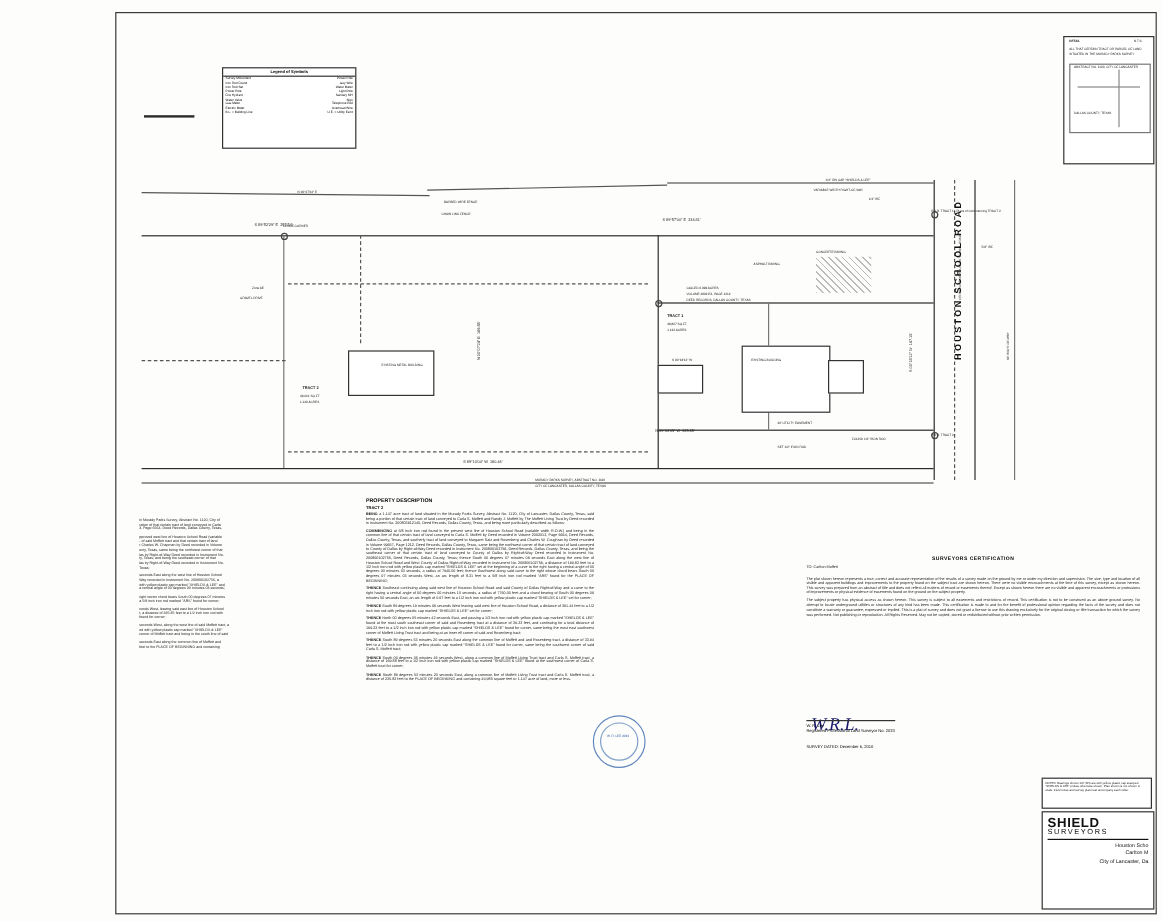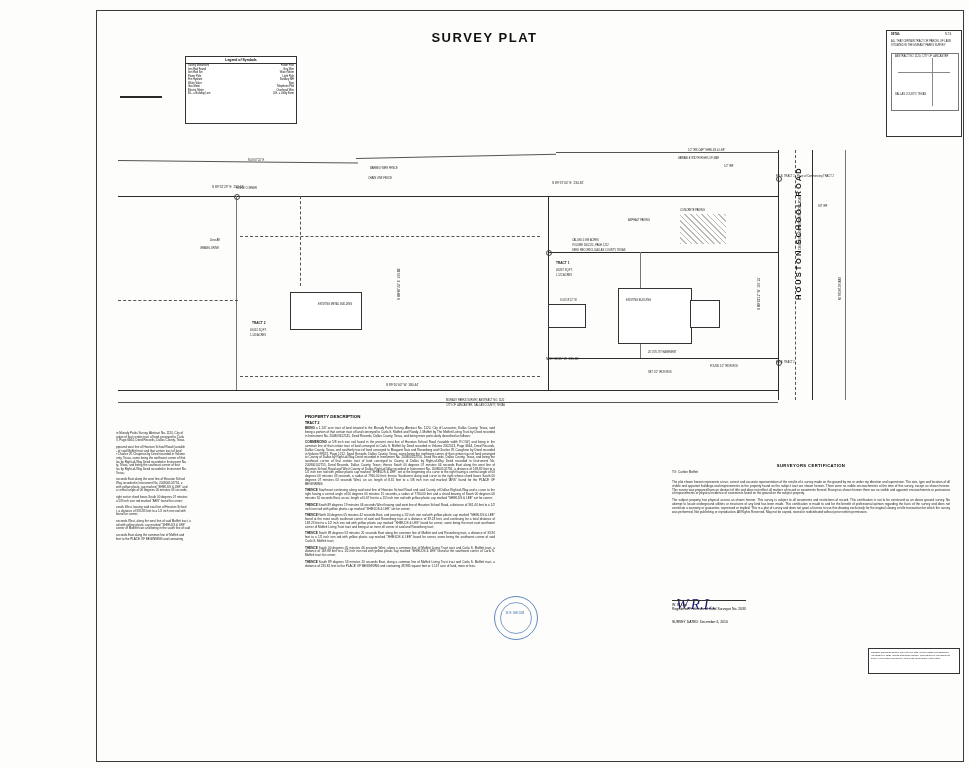--- a/index.html
+++ b/index.html
@@ -116,21 +116,20 @@
   .bldg{position:absolute;border:1px solid #333;background:#fff;}
   .circ{position:absolute;border:1px solid #444;border-radius:50%;}
 </style>
 </head>
 <body>
 
 <div class="sheet">
 
   <div class="border-outer"></div>
 
-  <div class="title">SURVEY PLAT</div>
 
   <div class="ln hair" style="left:118px;top:196px;width:660px;"></div>
   <div class="ln hair" style="left:118px;top:390px;width:660px;"></div>
   <div class="ln hair thin" style="left:118px;top:402px;width:660px;height:1px;"></div>
 
   <div class="ln vhair" style="left:778px;top:150px;height:250px;"></div>
   <div class="ln vhair" style="left:812px;top:150px;height:250px;"></div>
   <div class="vdash" style="left:795px;top:150px;height:250px;"></div>
   <div class="ln vhair" style="left:845px;top:150px;height:250px;background:#777;"></div>
 
@@ -315,14 +314,22 @@
   <div class="scurve">W.R.L.</div>
   <div class="sig">
     <div class="line"></div>
     <p>W. R. Lee</p>
     <p>Registered Professional Land Surveyor No. 2033</p>
     <p style="margin-top:8px;">SURVEY DATED:   December 6, 2010</p>
   </div>
 
   <div class="notesbox">NOTES: Bearings shown 1/2" IRS are with yellow plastic cap stamped "SHIELDS &amp; LEE" unless otherwise shown. Plan shown is not shown to scale. Field notes and survey plat must accompany each other.</div>
 
+  <div class="logoblock">
+    <div class="logoname">SHIELD</div>
+    <div class="logosub">SURVEYORS</div>
+    <div class="logorule"></div>
+    <div class="logolines">Houston Scho</div>
+    <div class="logolines">Carlton M</div>
+    <div class="logolines">City of Lancaster, Da</div>
+  </div>
 
 </div>
 
 </body></html>

